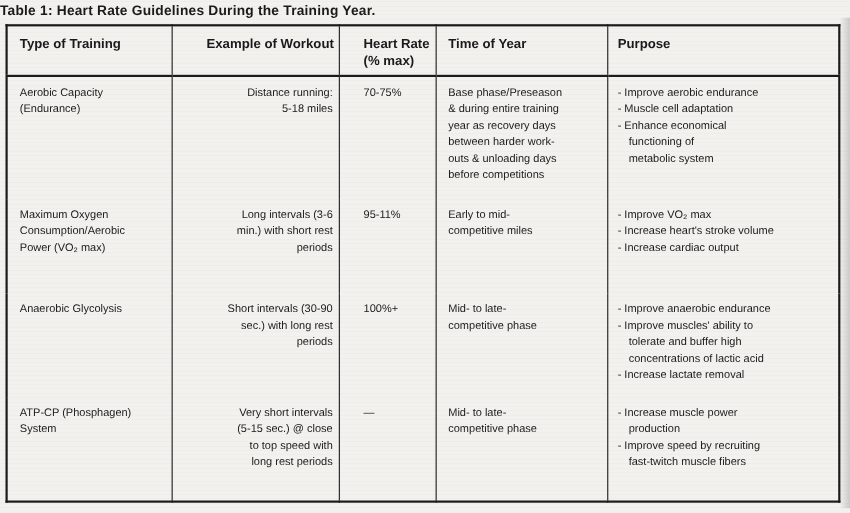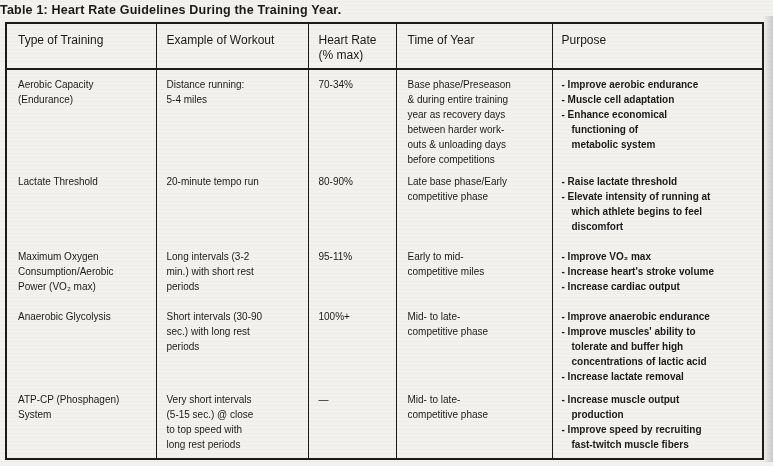--- a/index.html
+++ b/index.html
@@ -26,42 +26,42 @@
   col.c1 { width: 150px; }
   col.c2 { width: 152px; }
   col.c3 { width: 88px; }
   col.c4 { width: 156px; }
   col.c5 { width: 211px; }
   thead tr { height: 46px; }
   th {
     border-right: 1.6px solid #1b1b1b;
     border-bottom: 2px solid #1b1b1b;
     text-align: left; vertical-align: top;
-    font-size: 12px; font-weight: normal; line-height: 15px;
+    font-size: 12px; font-weight: bold; line-height: 15px;
     padding: 9px 4px 0 11px;
     white-space: pre-line;
   }
   td {
     border-right: 1.6px solid #1b1b1b;
     vertical-align: top;
     font-size: 10px; line-height: 15px;
     padding: 7px 5px 0 11px;
     white-space: pre-line;
   }
-  th:nth-child(2), td:nth-child(2) { padding-left: 10px; }
-  th:nth-child(3), td:nth-child(3) { padding-left: 10px; }
+  th:nth-child(2), td:nth-child(2) { padding-left: 10px; text-align: right; }
+  th:nth-child(3), td:nth-child(3) { padding-left: 22px; }
   th:nth-child(4), td:nth-child(4) { }
   th:nth-child(5), td:nth-child(5) { padding-left: 9px; padding-right: 18px; }
   th:nth-child(5), td:nth-child(5) { border-right: none; }
   tbody tr:nth-child(1) { height: 97px; }
   tbody tr:nth-child(2) { height: 75px; }
   tbody tr:nth-child(3) { height: 60px; }
   tbody tr:nth-child(4) { height: 83px; }
   tbody tr:nth-child(5) { height: 74px; }
-  .bullet { padding-left: 10px; text-indent: -10px; font-weight: bold; }
+  .bullet { padding-left: 10px; text-indent: -10px; }
   .bullet::before { content: "- "; }
   .scan-edge {
     position: absolute; right: 0; top: 16px; width: 10px; height: 446px;
     background: linear-gradient(to right, rgba(0,0,0,0), rgba(110,110,110,0.30));
   }
 </style>
 </head>
 <body>
 
 <div class="title">Table 1: Heart Rate Guidelines During the Training Year.</div>
@@ -82,49 +82,39 @@
 (% max)</th>
       <th>Time of Year</th>
       <th>Purpose</th>
     </tr>
   </thead>
   <tbody>
   <tr>
     <td>Aerobic Capacity
 (Endurance)</td>
     <td>Distance running:
-5-4 miles</td>
-    <td>70-34%</td>
+5-18 miles</td>
+    <td>70-75%</td>
     <td>Base phase/Preseason
 &amp; during entire training
 year as recovery days
 between harder work-
 outs &amp; unloading days
 before competitions</td>
     <td><div class="bullet">Improve aerobic endurance</div><div class="bullet">Muscle cell adaptation</div><div class="bullet">Enhance economical
 functioning of
 metabolic system</div></td>
   </tr>
 
-  <tr>
-    <td>Lactate Threshold</td>
-    <td>20-minute tempo run</td>
-    <td>80-90%</td>
-    <td>Late base phase/Early
-competitive phase</td>
-    <td><div class="bullet">Raise lactate threshold</div><div class="bullet">Elevate intensity of running at
-which athlete begins to feel
-discomfort</div></td>
-  </tr>
 
   <tr>
     <td>Maximum Oxygen
 Consumption/Aerobic
 Power (VO₂ max)</td>
-    <td>Long intervals (3-2
+    <td>Long intervals (3-6
 min.) with short rest
 periods</td>
     <td>95-11%</td>
     <td>Early to mid-
 competitive miles</td>
     <td><div class="bullet">Improve VO₂ max</div><div class="bullet">Increase heart's stroke volume</div><div class="bullet">Increase cardiac output</div></td>
   </tr>
 
   <tr>
     <td>Anaerobic Glycolysis</td>
@@ -142,20 +132,20 @@
   <tr>
     <td>ATP-CP (Phosphagen)
 System</td>
     <td>Very short intervals
 (5-15 sec.) @ close
 to top speed with
 long rest periods</td>
     <td>—</td>
     <td>Mid- to late-
 competitive phase</td>
-    <td><div class="bullet">Increase muscle output
+    <td><div class="bullet">Increase muscle power
 production</div><div class="bullet">Improve speed by recruiting
 fast-twitch muscle fibers</div></td>
   </tr>
 </tbody>
 </table>
 
 <div class="scan-edge"></div>
 
 </body></html>

